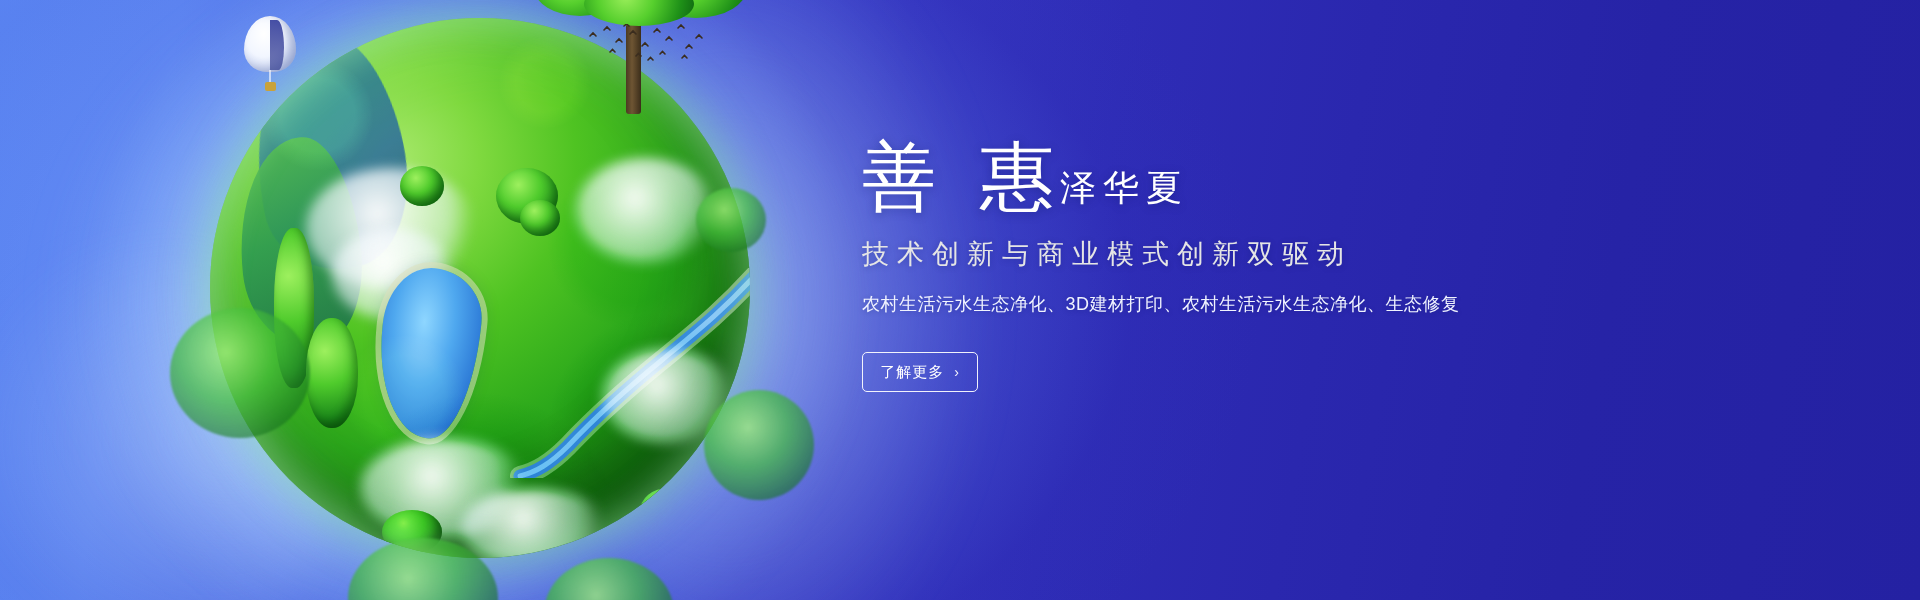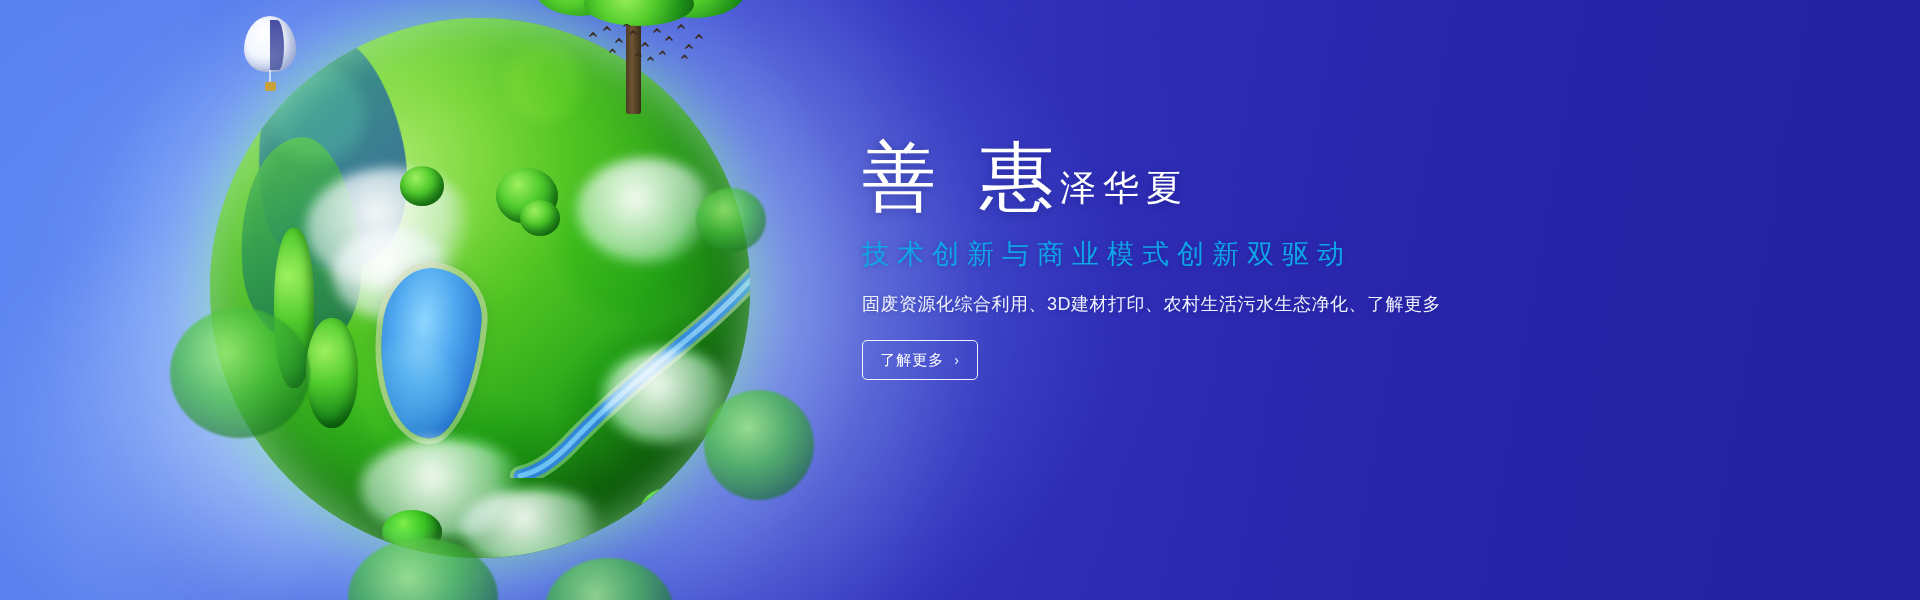--- a/index.html
+++ b/index.html
@@ -231,34 +231,34 @@
     padding-bottom:8px;
     margin-left:6px;
     text-shadow:0 2px 8px rgba(10,20,90,0.35);
   }
   .hl-gap { width:44px; }
 
   .subtitle {
     margin-top:22px;
     font-size:27px;
     letter-spacing:8px;
-    color:#0ea5e9;
+    color:#e5e5e5;
     white-space:nowrap;
     text-shadow:0 1px 6px rgba(10,20,90,0.30);
   }
   .desc {
     margin-top:20px;
     font-size:18px;
     letter-spacing:.5px;
     color:#f0f3ff;
     white-space:nowrap;
     text-shadow:0 1px 5px rgba(10,20,90,0.28);
   }
   .cta {
-    margin-top:24px;
+    margin-top:36px;
     display:inline-flex;
     align-items:center;
     justify-content:center;
     gap:10px;
     width:116px; height:40px;
     border:1px solid rgba(255,255,255,0.92);
     border-radius:5px;
     background:transparent;
     color:#ffffff;
     font-size:15px;
@@ -364,21 +364,21 @@
 
     <div class="headline">
       <span class="hl-big">善</span>
       <span class="hl-gap"></span>
       <span class="hl-big">惠</span>
       <span class="hl-small">泽华夏</span>
     </div>
 
     <div class="subtitle">技术创新与商业模式创新双驱动</div>
 
-    <div class="desc">固废资源化综合利用、3D建材打印、农村生活污水生态净化、了解更多</div>
+    <div class="desc">农村生活污水生态净化、3D建材打印、农村生活污水生态净化、生态修复</div>
 
     <a class="cta" href="#">
       <span>了解更多</span>
       <span class="chev">›</span>
     </a>
 
   </div>
 </div>
 
 </body></html>

